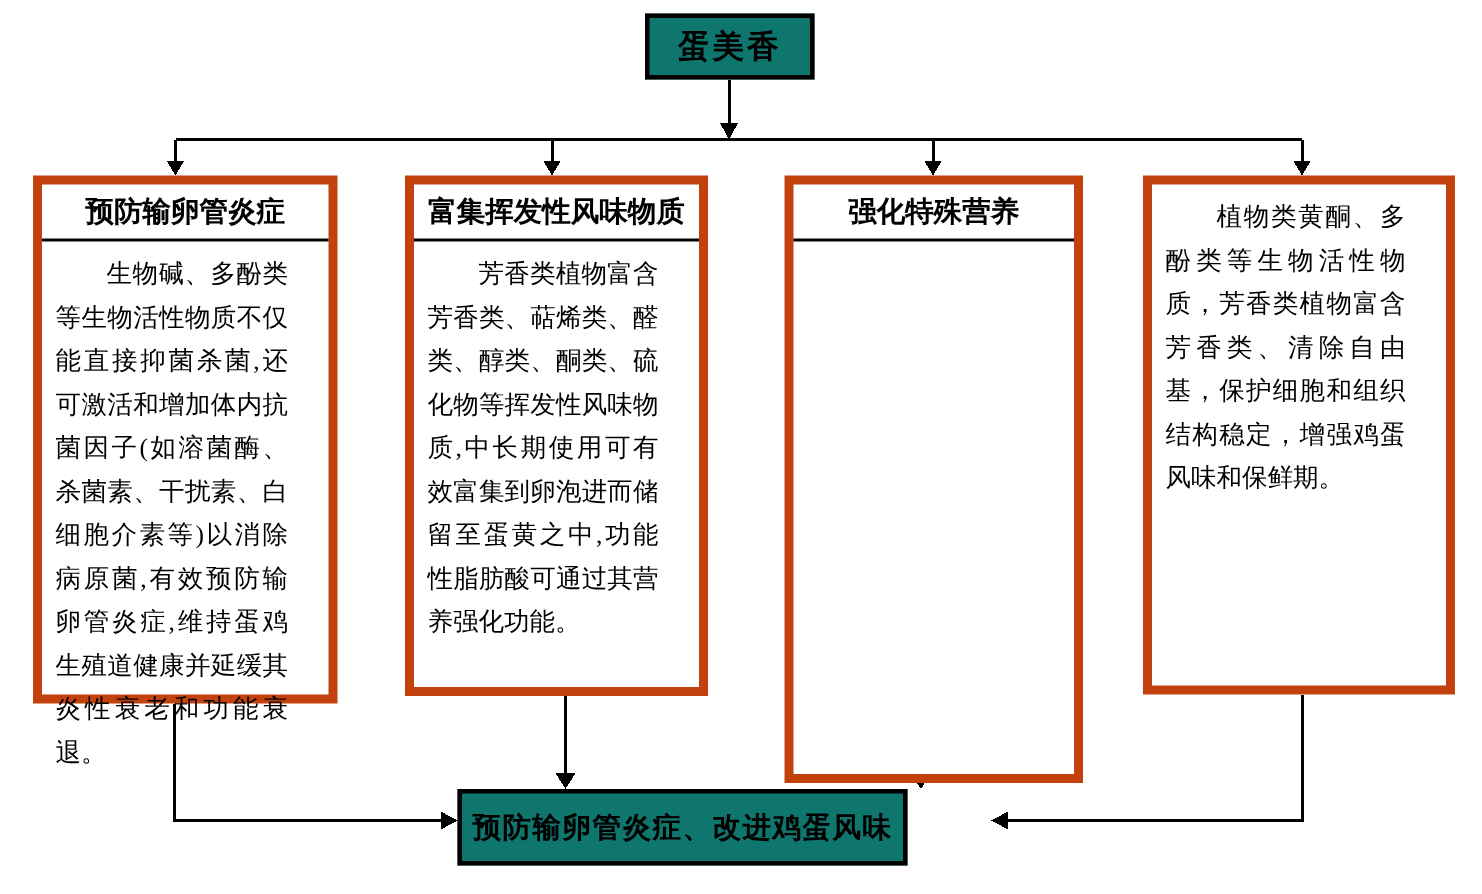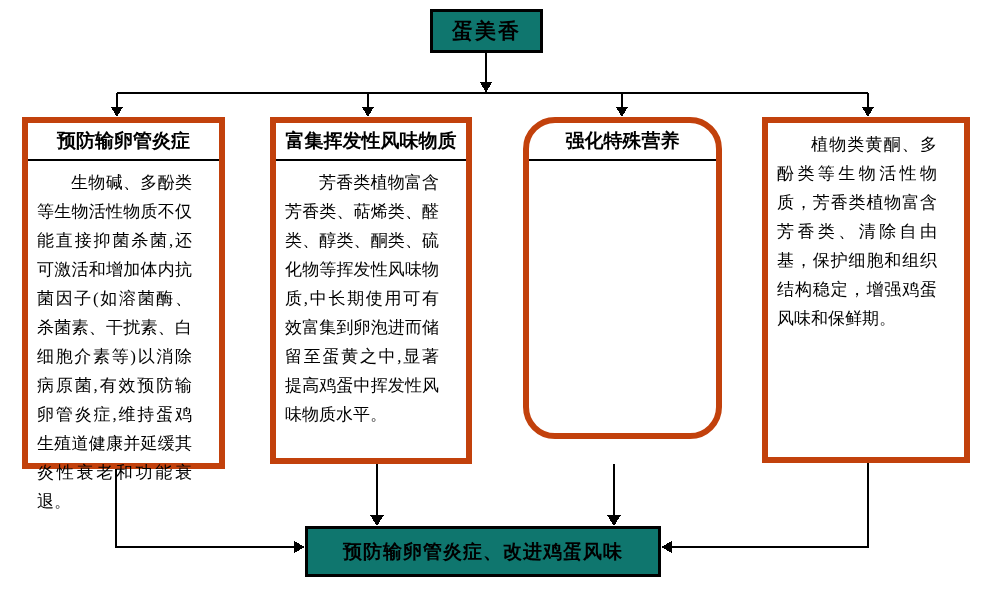--- a/index.html
+++ b/index.html
@@ -40,35 +40,35 @@
     left: 430px;
     top: 9px;
     width: 113px;
     height: 44px;
     font-size: 21px;
     letter-spacing: 2px;
   }
   .node.outcome {
     left: 305px;
     top: 526px;
-    width: 356px;
+    width: 300px;
     height: 51px;
     font-size: 19px;
     letter-spacing: 1px;
   }
   .branch {
     position: absolute;
     box-sizing: border-box;
     border: 6px solid #c2410c;
     background: #ffffff;
     top: 117px;
   }
   .branch.b1 { left: 22px;  width: 203px; height: 352px; }
   .branch.b2 { left: 254px; width: 202px; height: 347px; margin-left: 16px; }
-  .branch.b3 { left: 523px; width: 199px; height: 322px; border-radius: 32px; }
+  .branch.b3 { left: 523px; width: 199px; height: 405px; }
   .branch.b4 { left: 762px; width: 208px; height: 346px; }
   .branch-title {
     box-sizing: border-box;
     height: 38px;
     border-bottom: 2px solid #000000;
     display: flex;
     align-items: center;
     justify-content: center;
     font-weight: bold;
     font-size: 19px;
@@ -151,21 +151,21 @@
     <span>蛋美香</span>
   </div>
 
   <div class="branch b1">
     <div class="branch-title">预防输卵管炎症</div>
     <div class="branch-body">生物碱、多酚类等生物活性物质不仅能直接抑菌杀菌,还可激活和增加体内抗菌因子(如溶菌酶、杀菌素、干扰素、白细胞介素等)以消除病原菌,有效预防输卵管炎症,维持蛋鸡生殖道健康并延缓其炎性衰老和功能衰退。</div>
   </div>
 
   <div class="branch b2">
     <div class="branch-title">富集挥发性风味物质</div>
-    <div class="branch-body">芳香类植物富含芳香类、萜烯类、醛类、醇类、酮类、硫化物等挥发性风味物质,中长期使用可有效富集到卵泡进而储留至蛋黄之中,显著提高鸡蛋中挥发性风味物质水平。</div>
+    <div class="branch-body">芳香类植物富含芳香类、萜烯类、醛类、醇类、酮类、硫化物等挥发性风味物质,中长期使用可有效富集到卵泡进而储留至蛋黄之中,功能性脂肪酸可通过其营养强化功能。</div>
   </div>
 
   <div class="branch b3">
     <div class="branch-title">强化特殊营养</div>
   </div>
 
   <div class="branch b4">
     <div class="branch-body">植物类黄酮、多酚类等生物活性物质，芳香类植物富含芳香类、清除自由基，保护细胞和组织结构稳定，增强鸡蛋风味和保鲜期。</div>
   </div>
 

